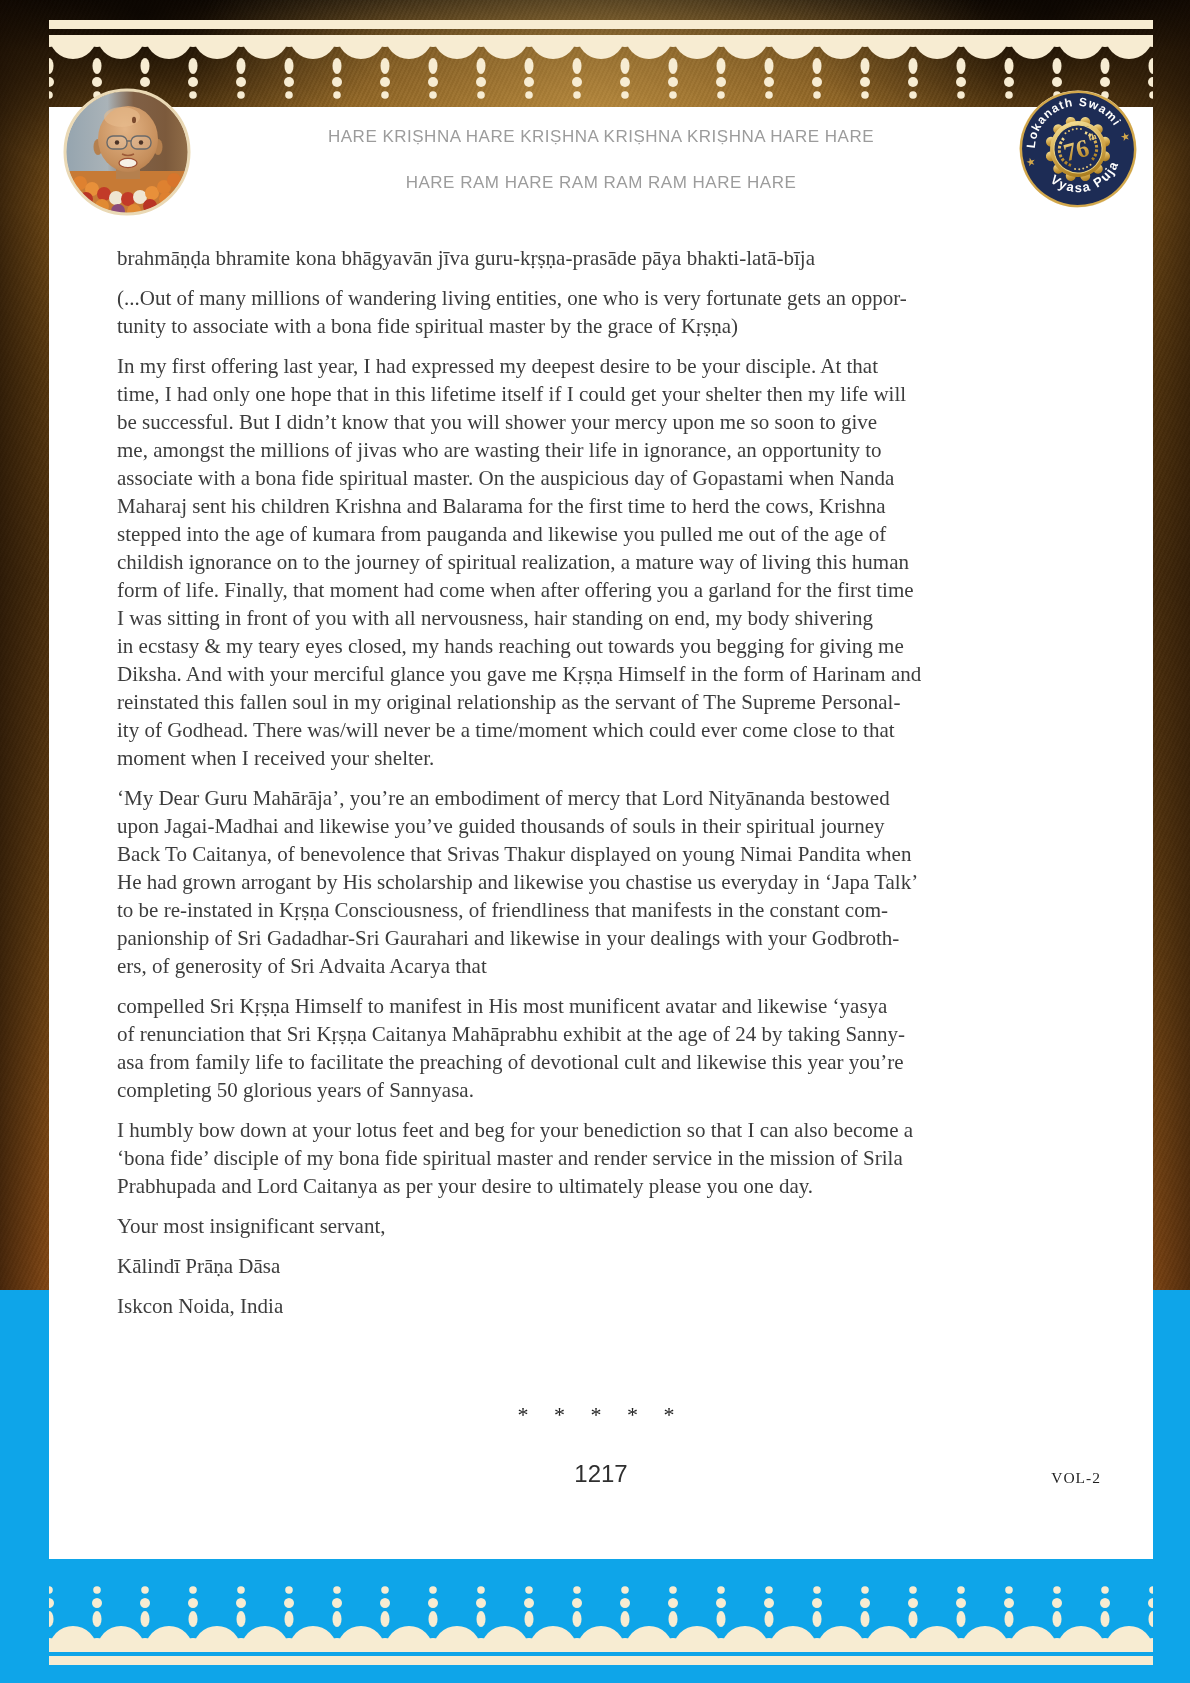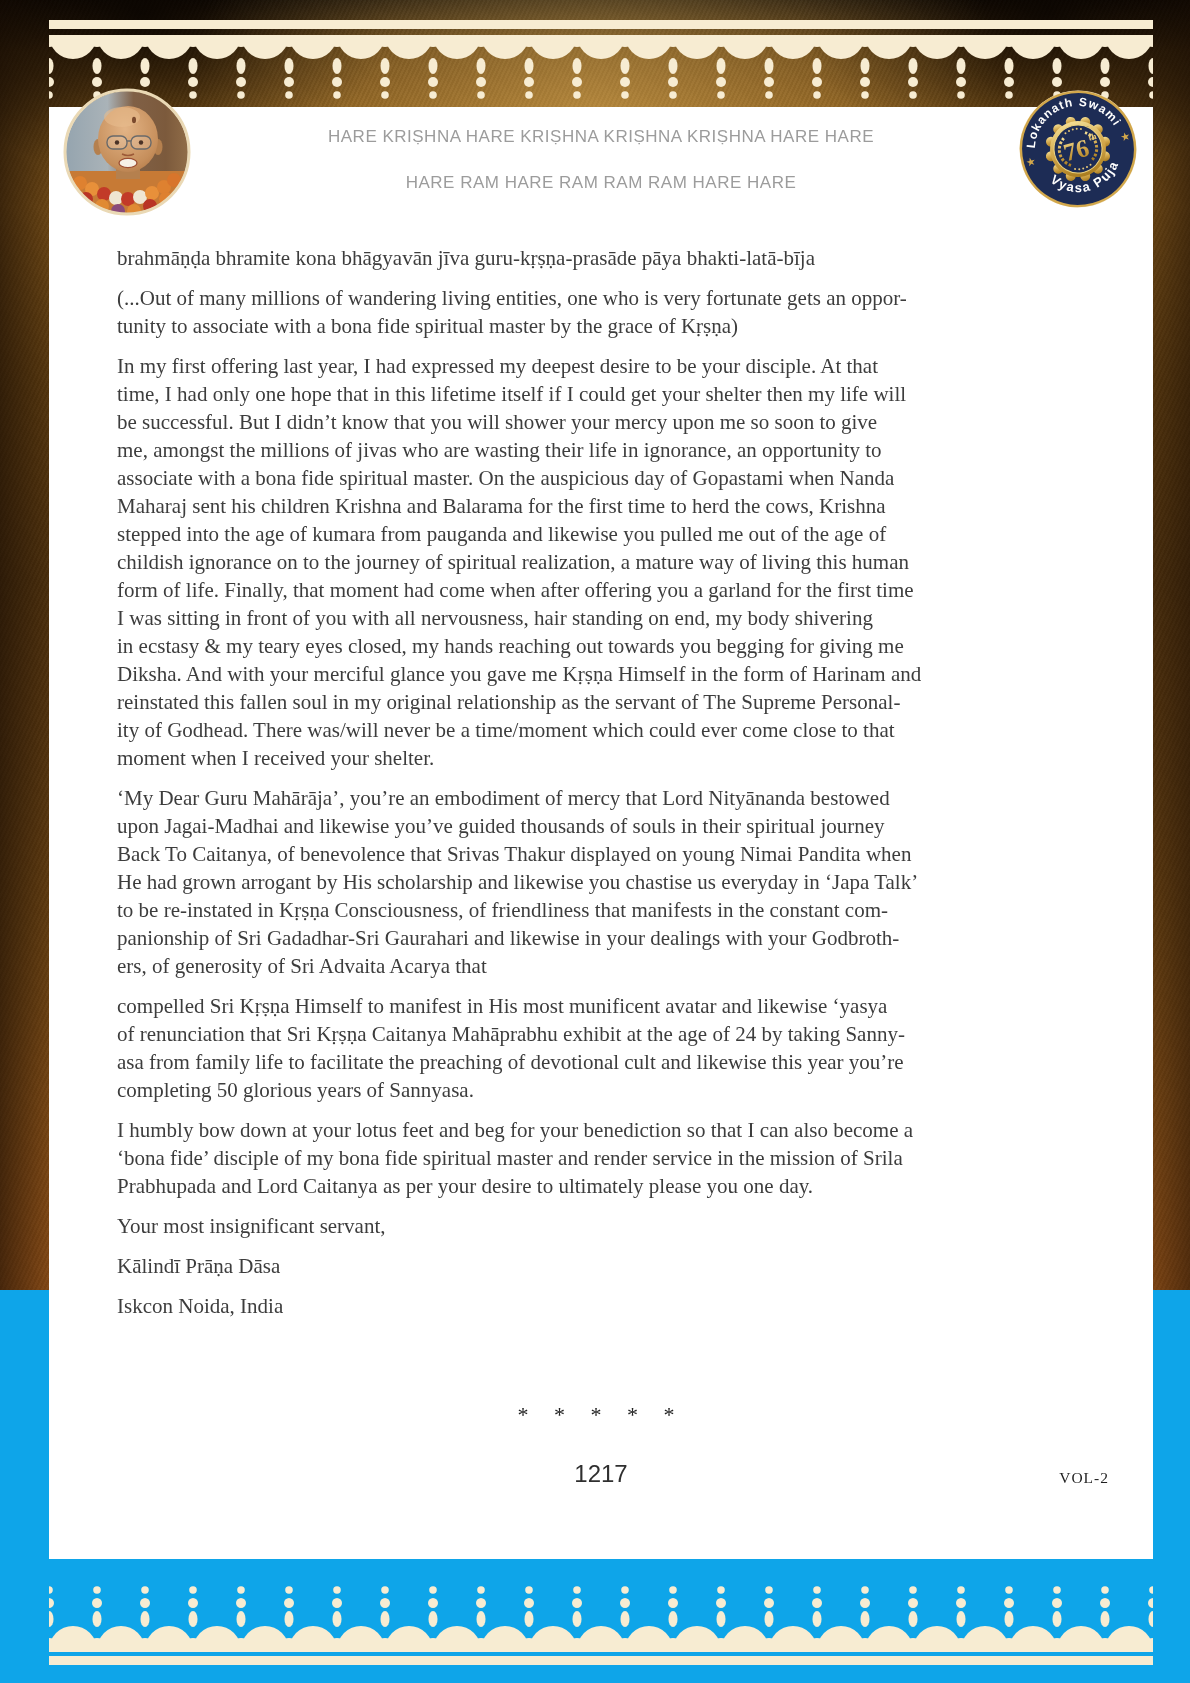--- a/index.html
+++ b/index.html
@@ -29,21 +29,21 @@
   .mantra-1{top:20px;} .mantra-2{top:66px;text-align:center;}
   .photo-wrap{position:absolute;left:13px;top:-20px;width:130px;height:130px;}
   .badge-wrap{position:absolute;left:967px;top:-20px;width:124px;height:124px;}
   .content{position:absolute;left:39px;top:137px;width:1012px;color:#3d3d3d;margin-left:29px;}
   .para{margin:0 0 12px 0;}
   .tline{font-size:21px;line-height:28px;white-space:nowrap;text-align:left;}
   .stars{position:absolute;top:1295px;left:0;right:0;text-align:center;
          font-size:22px;letter-spacing:10px;color:#222;}
   .pagenum{position:absolute;top:1353px;left:0;right:0;text-align:center;color:#2f2f2f;
            font-family:"Liberation Sans","DejaVu Sans",sans-serif;font-size:24px;}
-  .vol{position:absolute;top:1362px;right:44px;color:#1f1f1f;font-size:15.5px;letter-spacing:1px;}
+  .vol{position:absolute;top:1362px;right:52px;color:#1f1f1f;font-size:15.5px;letter-spacing:1px;}
 </style>
 </head>
 <body>
 
 <div id="canvas">
   <div class="bg-tex"></div>
 
   <div class="bar bar-top"></div>
   <svg class="valance valance-top" width="1104" height="68">
     <defs>

